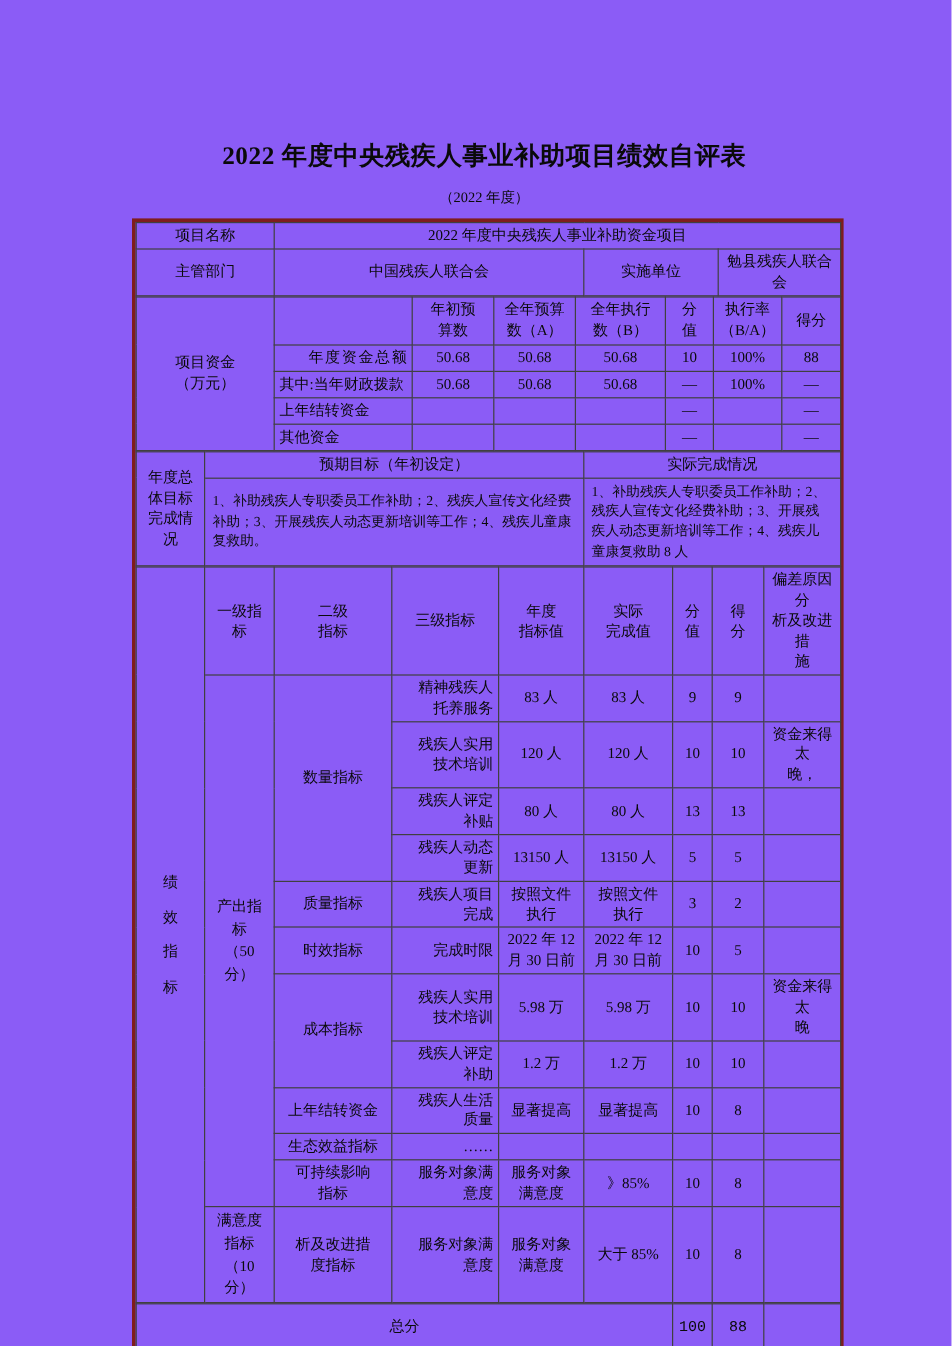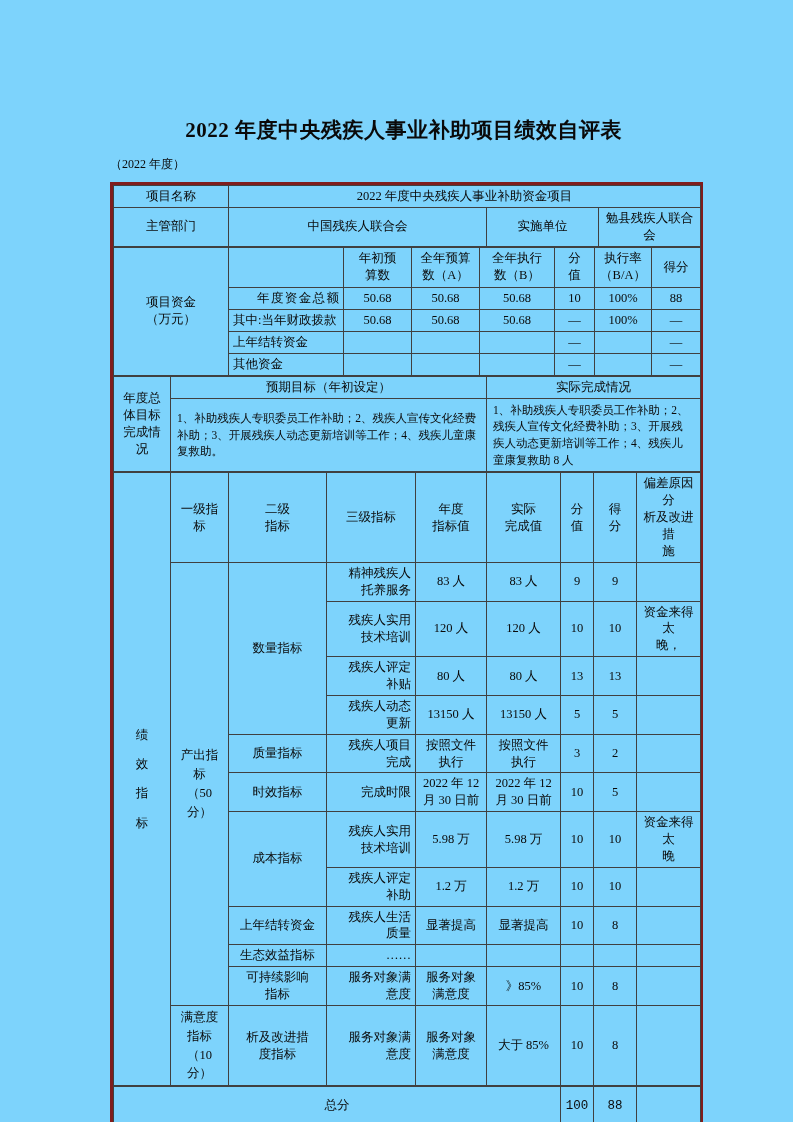--- a/index.html
+++ b/index.html
@@ -1,26 +1,26 @@
 <!DOCTYPE html>
 <html><head>
 <meta charset="utf-8">
 <style>
   html,body{margin:0;padding:0;background:#ffffff;}
   .sheet{
-    width:793px;height:1122px;background:#7dd3fc;overflow:hidden;
+    width:793px;height:1122px;background:#8b5cf6;overflow:hidden;
     font-family:"Liberation Serif","DejaVu Serif",serif;color:#0a0a0a;
     box-sizing:border-box;padding-top:116px;
   }
   .titleblock{width:587px;margin-left:110px;}
   .title{
     font-size:21px;font-weight:bold;text-align:center;
     margin:0 0 12px 0;letter-spacing:0.5px;white-space:nowrap;
   }
-  .subtitle{font-size:12px;margin:0 0 9px 0;}
+  .subtitle{font-size:12px;text-align:center;margin:0 0 9px 0;}
   .tables{margin-left:110px;width:587px;border:3px solid #7f1d1d;}
   table{border-collapse:collapse;table-layout:fixed;width:587px;}
   td{
     border:1px solid #404040;font-size:12.5px;line-height:1.35;
     padding:2px 4px;text-align:center;vertical-align:middle;
     white-space:pre-line;overflow:hidden;box-sizing:border-box;
   }
   .al{text-align:right;}
   .ar{text-align:left;}
   .aj{text-align:justify;text-align-last:justify;padding-left:28px;}

